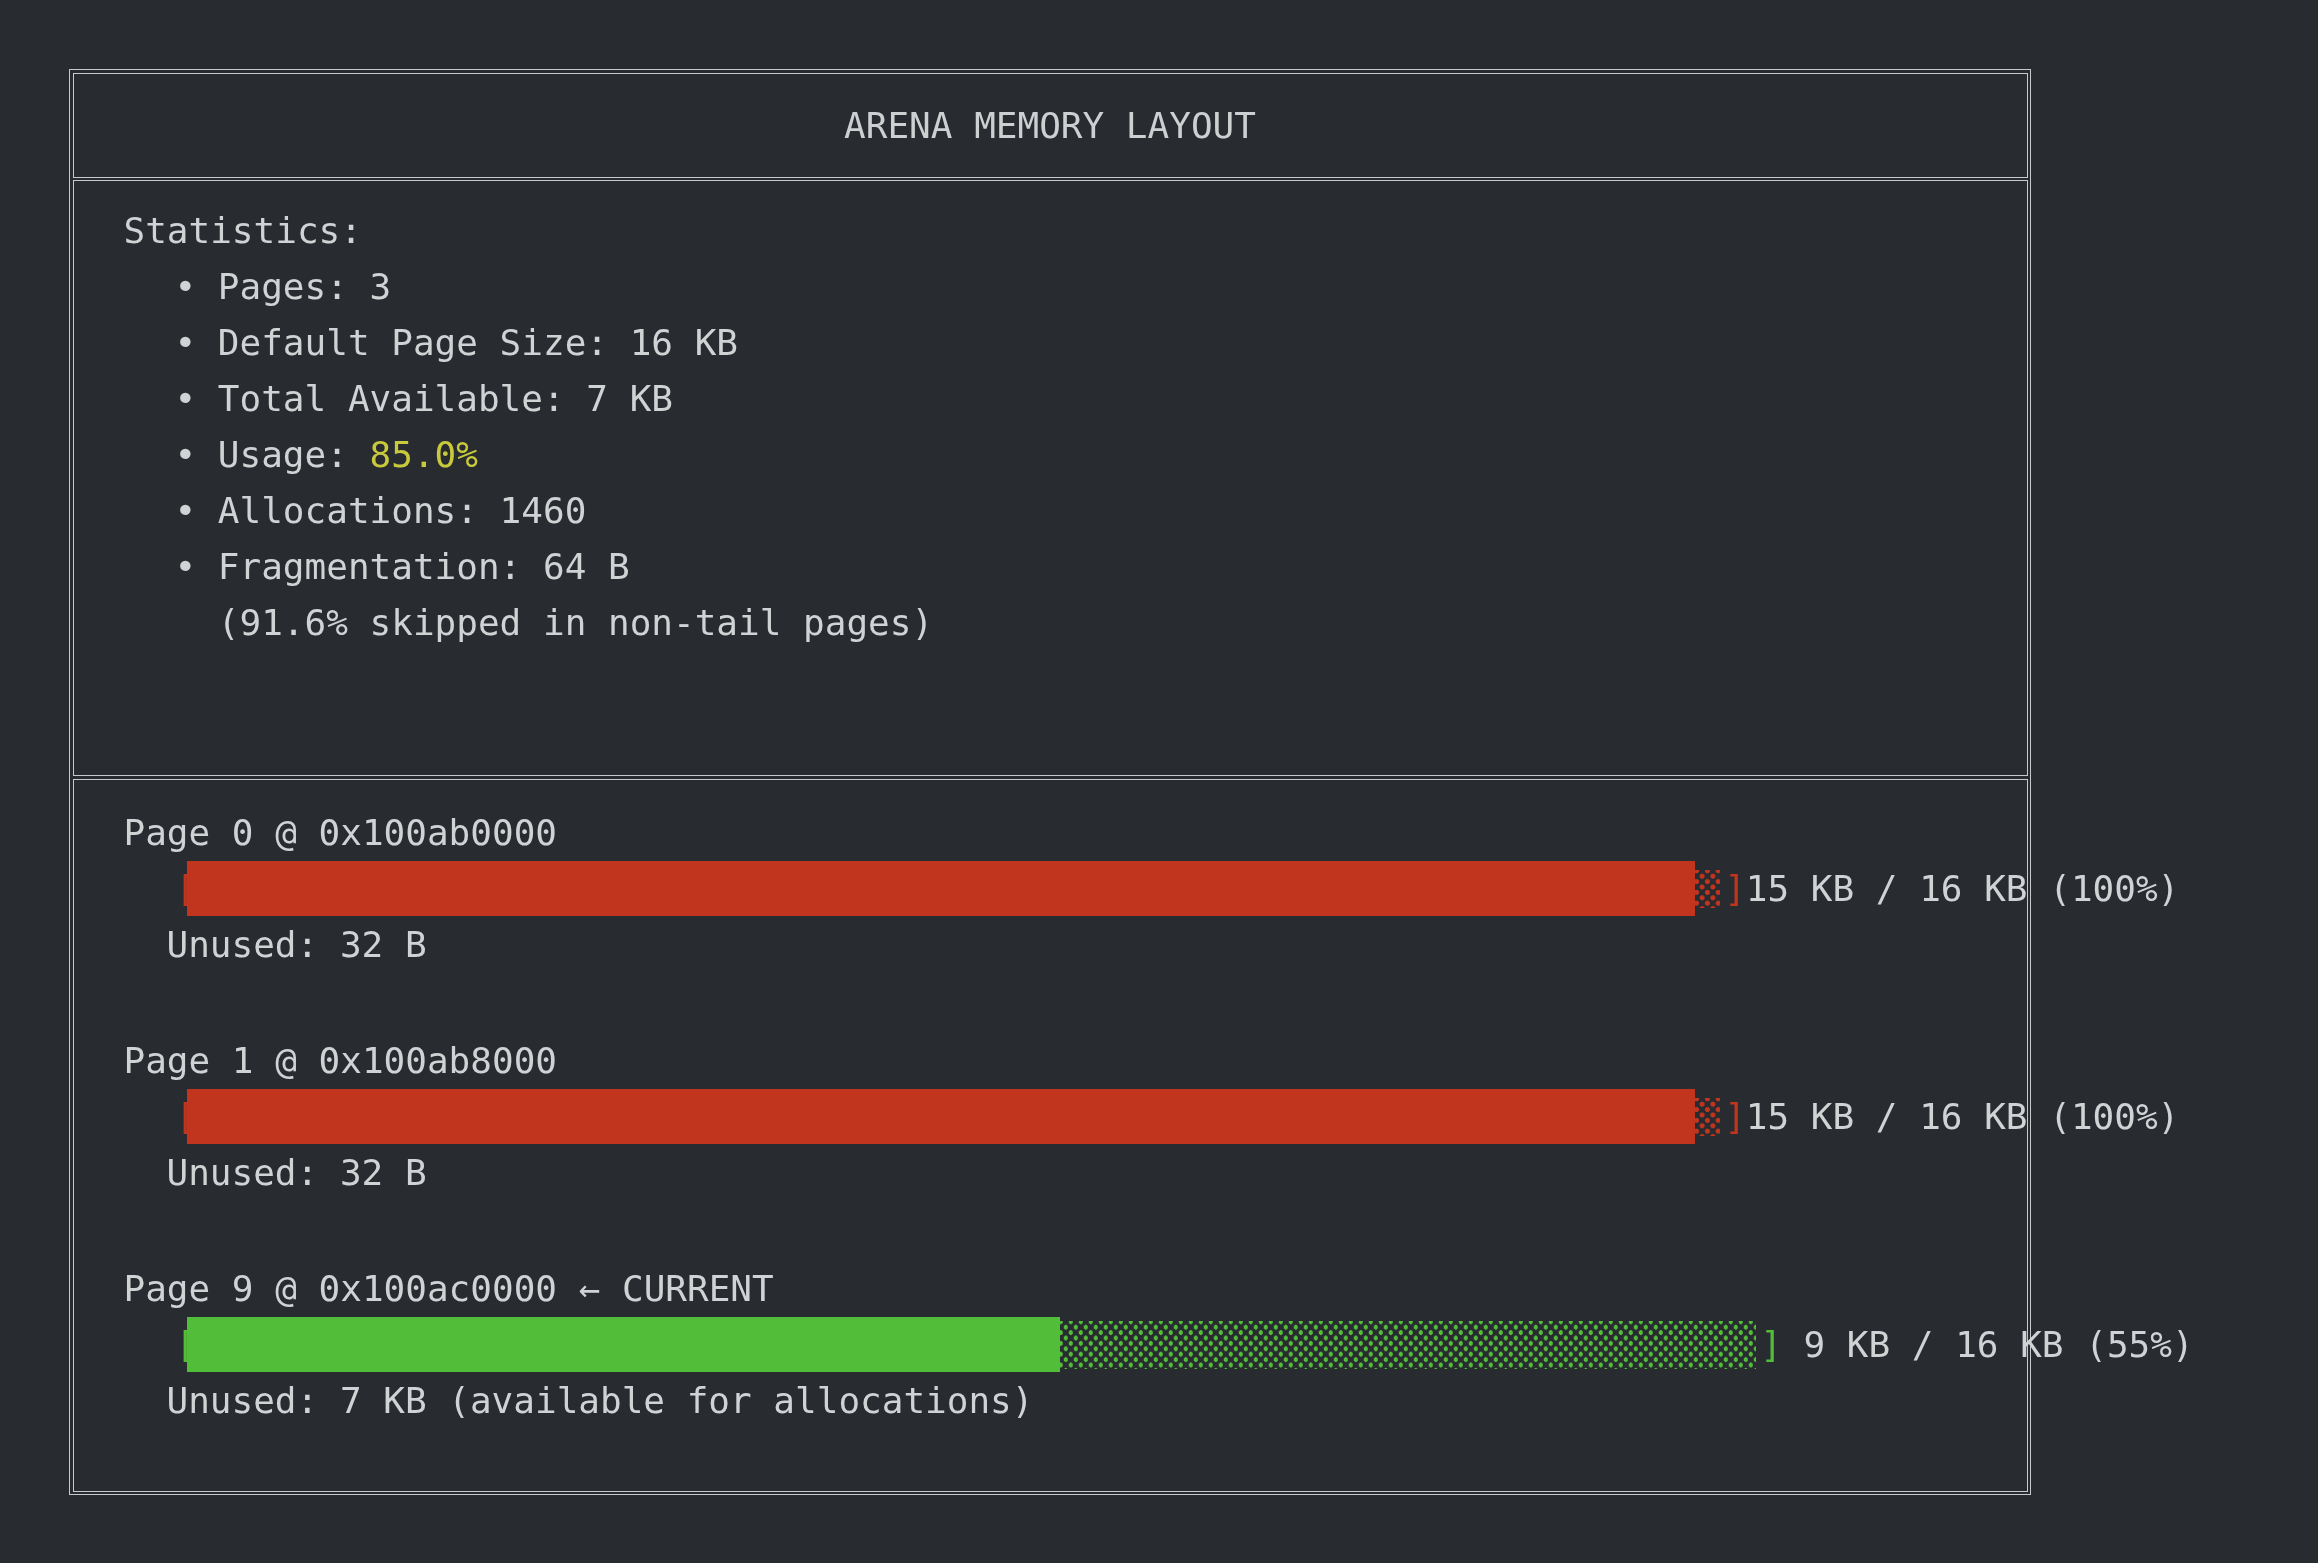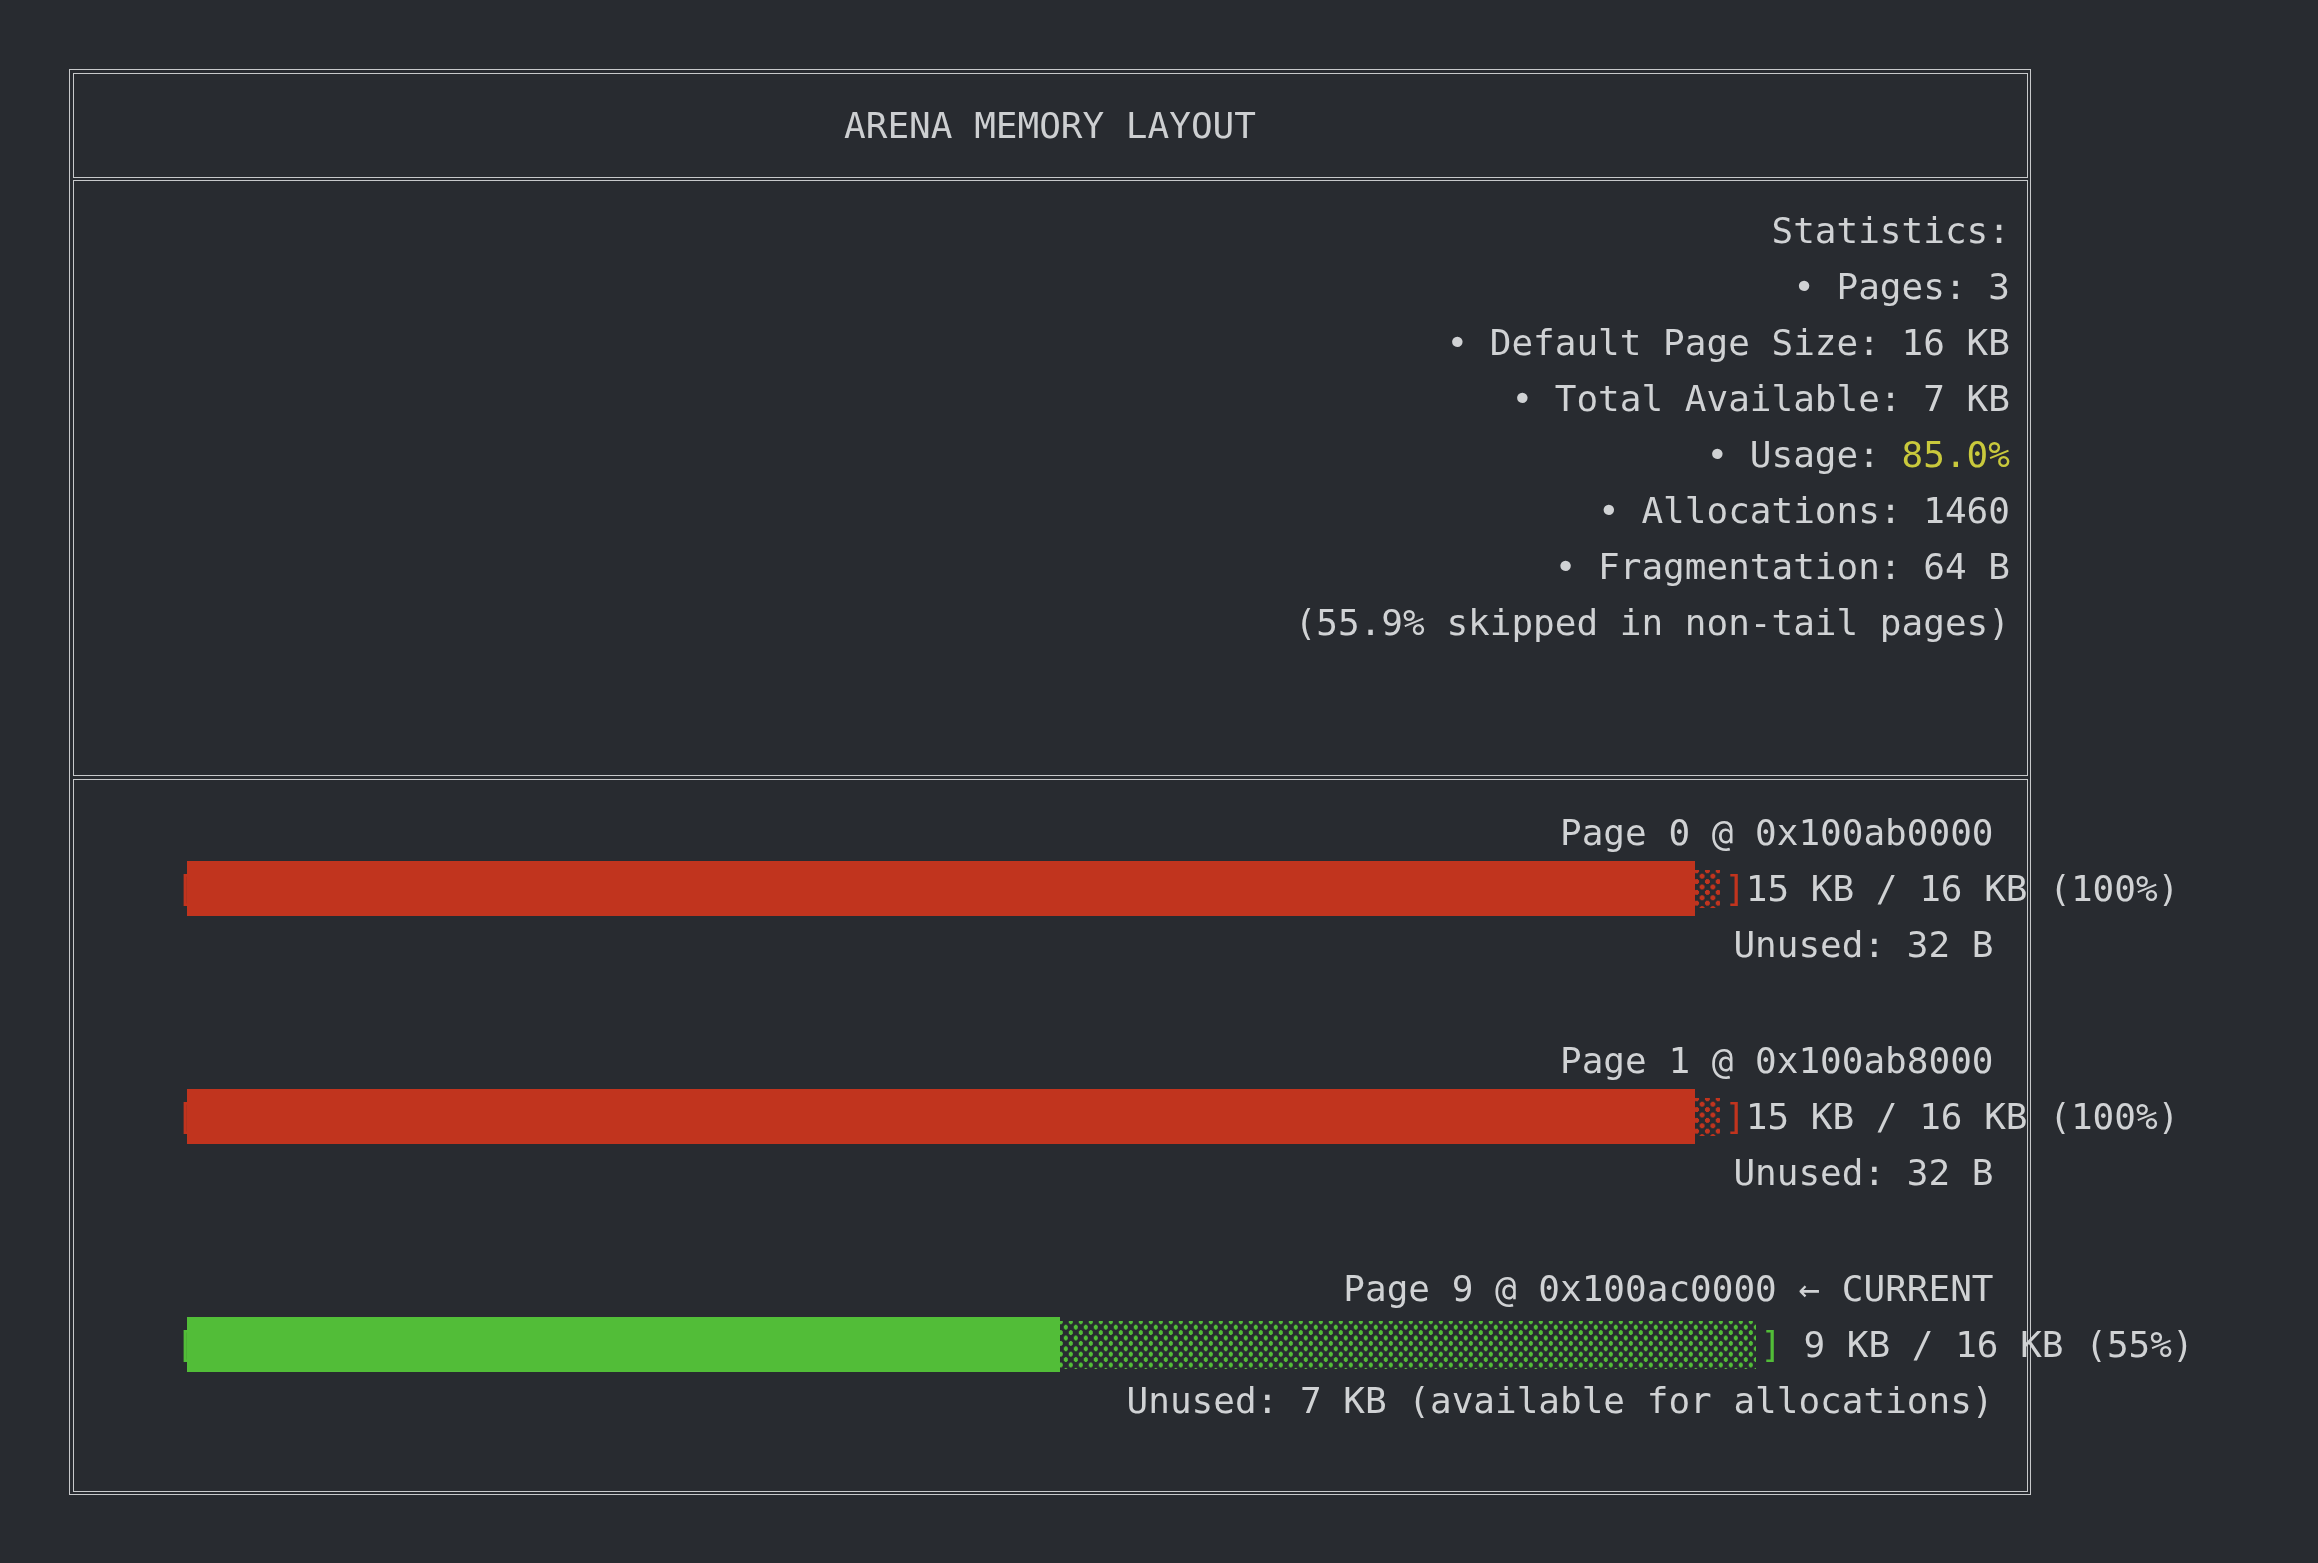--- a/index.html
+++ b/index.html
@@ -45,21 +45,20 @@
   .stats-box {
     height: 596px;
     flex: none;
     margin-bottom: 2.5px;
     padding: 21.6px 16.6px 0 50px;
   }
   .mono-line {
     font-size: 36px;
     line-height: 56px;
     white-space: pre;
-    text-align: right;
   }
   .stat-bullet-line { padding-left: 51px; }
   .hl { color: #c9c93c; }
   .pages-box {
     flex: 1 1 auto;
     padding: 25px 33px 0 50px;
     display: flex;
     flex-direction: column;
   }
   .page-block { margin-bottom: 60px; }
@@ -116,21 +115,21 @@
   </div>
 
   <div class="section stats-box">
     <div class="mono-line">Statistics:</div>
     <div class="mono-line stat-bullet-line"><span>• Pages: 3</span><span class="hl"></span></div>
     <div class="mono-line stat-bullet-line"><span>• Default Page Size: 16 KB</span><span class="hl"></span></div>
     <div class="mono-line stat-bullet-line"><span>• Total Available: 7 KB</span><span class="hl"></span></div>
     <div class="mono-line stat-bullet-line"><span>• Usage: </span><span class="hl">85.0%</span></div>
     <div class="mono-line stat-bullet-line"><span>• Allocations: 1460</span><span class="hl"></span></div>
     <div class="mono-line stat-bullet-line"><span>• Fragmentation: 64 B</span><span class="hl"></span></div>
-    <div class="mono-line stat-bullet-line">  (55.9% skipped in non-tail pages)</div>
+    <div class="mono-line stat-bullet-line">  (91.6% skipped in non-tail pages)</div>
   </div>
 
   <div class="section pages-box">
 
     <div class="page-block page-full">
       <div class="mono-line">Page 0 @ 0x100ab0000</div>
       <div class="bar-line">
         <span class="bar-bracket open-bracket">[</span>
         <div class="bar-solid"></div>
         <div class="bar-dither"></div>

